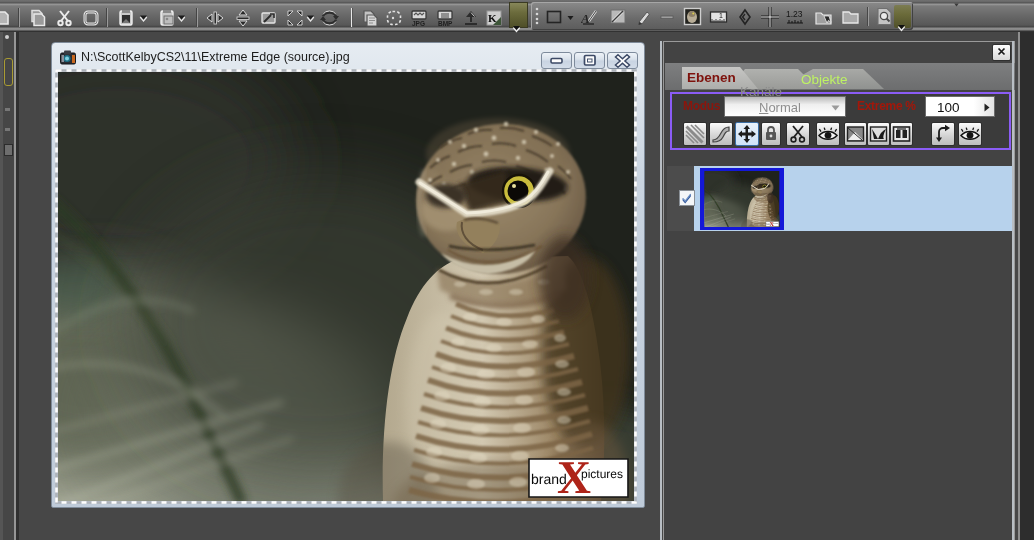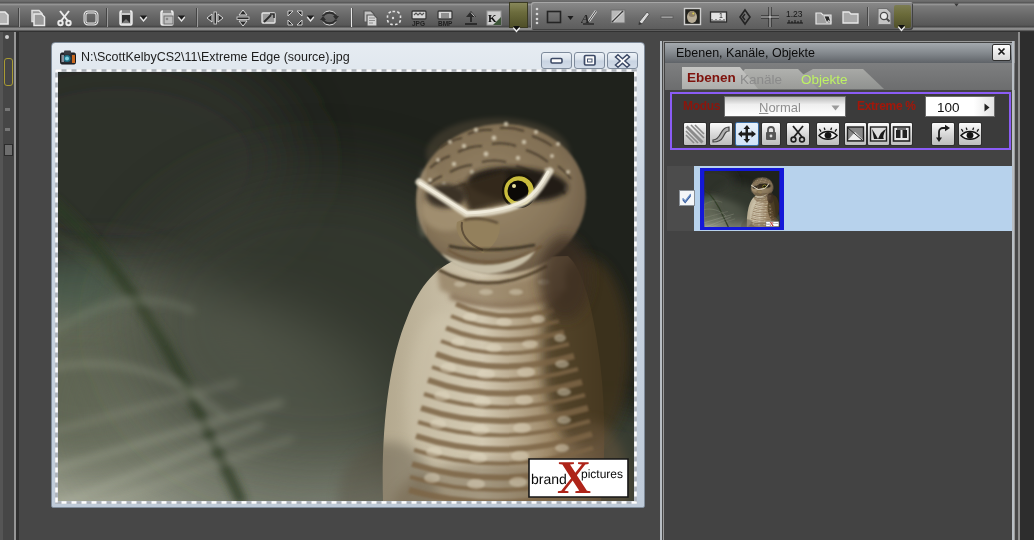--- a/index.html
+++ b/index.html
@@ -491,32 +491,29 @@
 </symbol>
 </defs>
 <use href="#owlpic" x="0" y="0" width="576" height="429"></use>
 </svg></div>
     <svg id="ants" style="position:absolute;left:3px;top:26px;" width="582" height="435">
       <rect x="1.5" y="1.5" width="579" height="432" fill="none" stroke="#aeb3ba" stroke-width="2.6"></rect>
       <rect x="1.5" y="1.5" width="579" height="432" fill="none" stroke="#ffffff" stroke-width="2.6" stroke-dasharray="5 5"></rect>
     </svg>
   </div>
   <div id="rpanel" class="abs">
-    <div id="ptitle">
-        <span>Ebenen, Kanäle, Objekte</span>
-      </div>
     <div id="pclose"><svg width="15" height="13" viewBox="0 0 15 13">
           <path d="M4.5,3.5 l6,6 M10.5,3.5 l-6,6" stroke="#1a1a1a" stroke-width="1.7"></path>
         </svg></div>
     <div class="abs" style="left:1px;top:21px;width:350px;height:27px;background:linear-gradient(180deg,#7e7f80,#6c6d6e)"></div>
     <div id="tabrow">
       <div class="tab" style="left:105px;width:107px;top:2px;height:20px;z-index:1;background:linear-gradient(180deg,#a8a9a6,#909290);clip-path:polygon(0 100%,36px 0,86px 0,107px 100%);"></div>
       <div class="tab" style="left:56px;width:90px;top:2px;height:20px;z-index:2;background:linear-gradient(180deg,#b0b1ae,#9a9b98);clip-path:polygon(0 100%,17px 0,70px 0,90px 100%);"></div>
       <span style="position:absolute;left:129px;top:5px;color:#bef264;font-size:13.5px;z-index:5">Objekte</span>
-      <span style="position:absolute;left:68px;top:5px;color:#8b8b8b;font-size:13.5px;z-index:5">Kanäle</span>
+      <span style="position:absolute;left:68px;top:17px;color:#8b8b8b;font-size:13.5px;z-index:5">Kanäle</span>
       <div class="tab" style="left:10px;width:76px;z-index:3;background:linear-gradient(180deg,#c6c6c4,#adaeab);clip-path:polygon(0 0,58px 0,76px 100%,0 100%);">
           <span style="position:absolute;left:5px;top:3px;color:#7e120c;font-weight:bold">Ebenen</span>
         </div>
     </div>
     <div id="gbox">
       <div class="redlab" style="left:11px;top:5px;">Modus</div>
       <div id="modusdd">
           <span style="position:absolute;left:34px;top:3px;font-size:13px;color:#8f8f8f;"><span style="text-decoration:underline">N</span>ormal</span>
         <svg style="position:absolute;right:5px;top:8px" width="9" height="6" viewBox="0 0 9 6">
             <path d="M0.5,0.5 h8 l-4,5 z" fill="#9a9a9a"></path>

